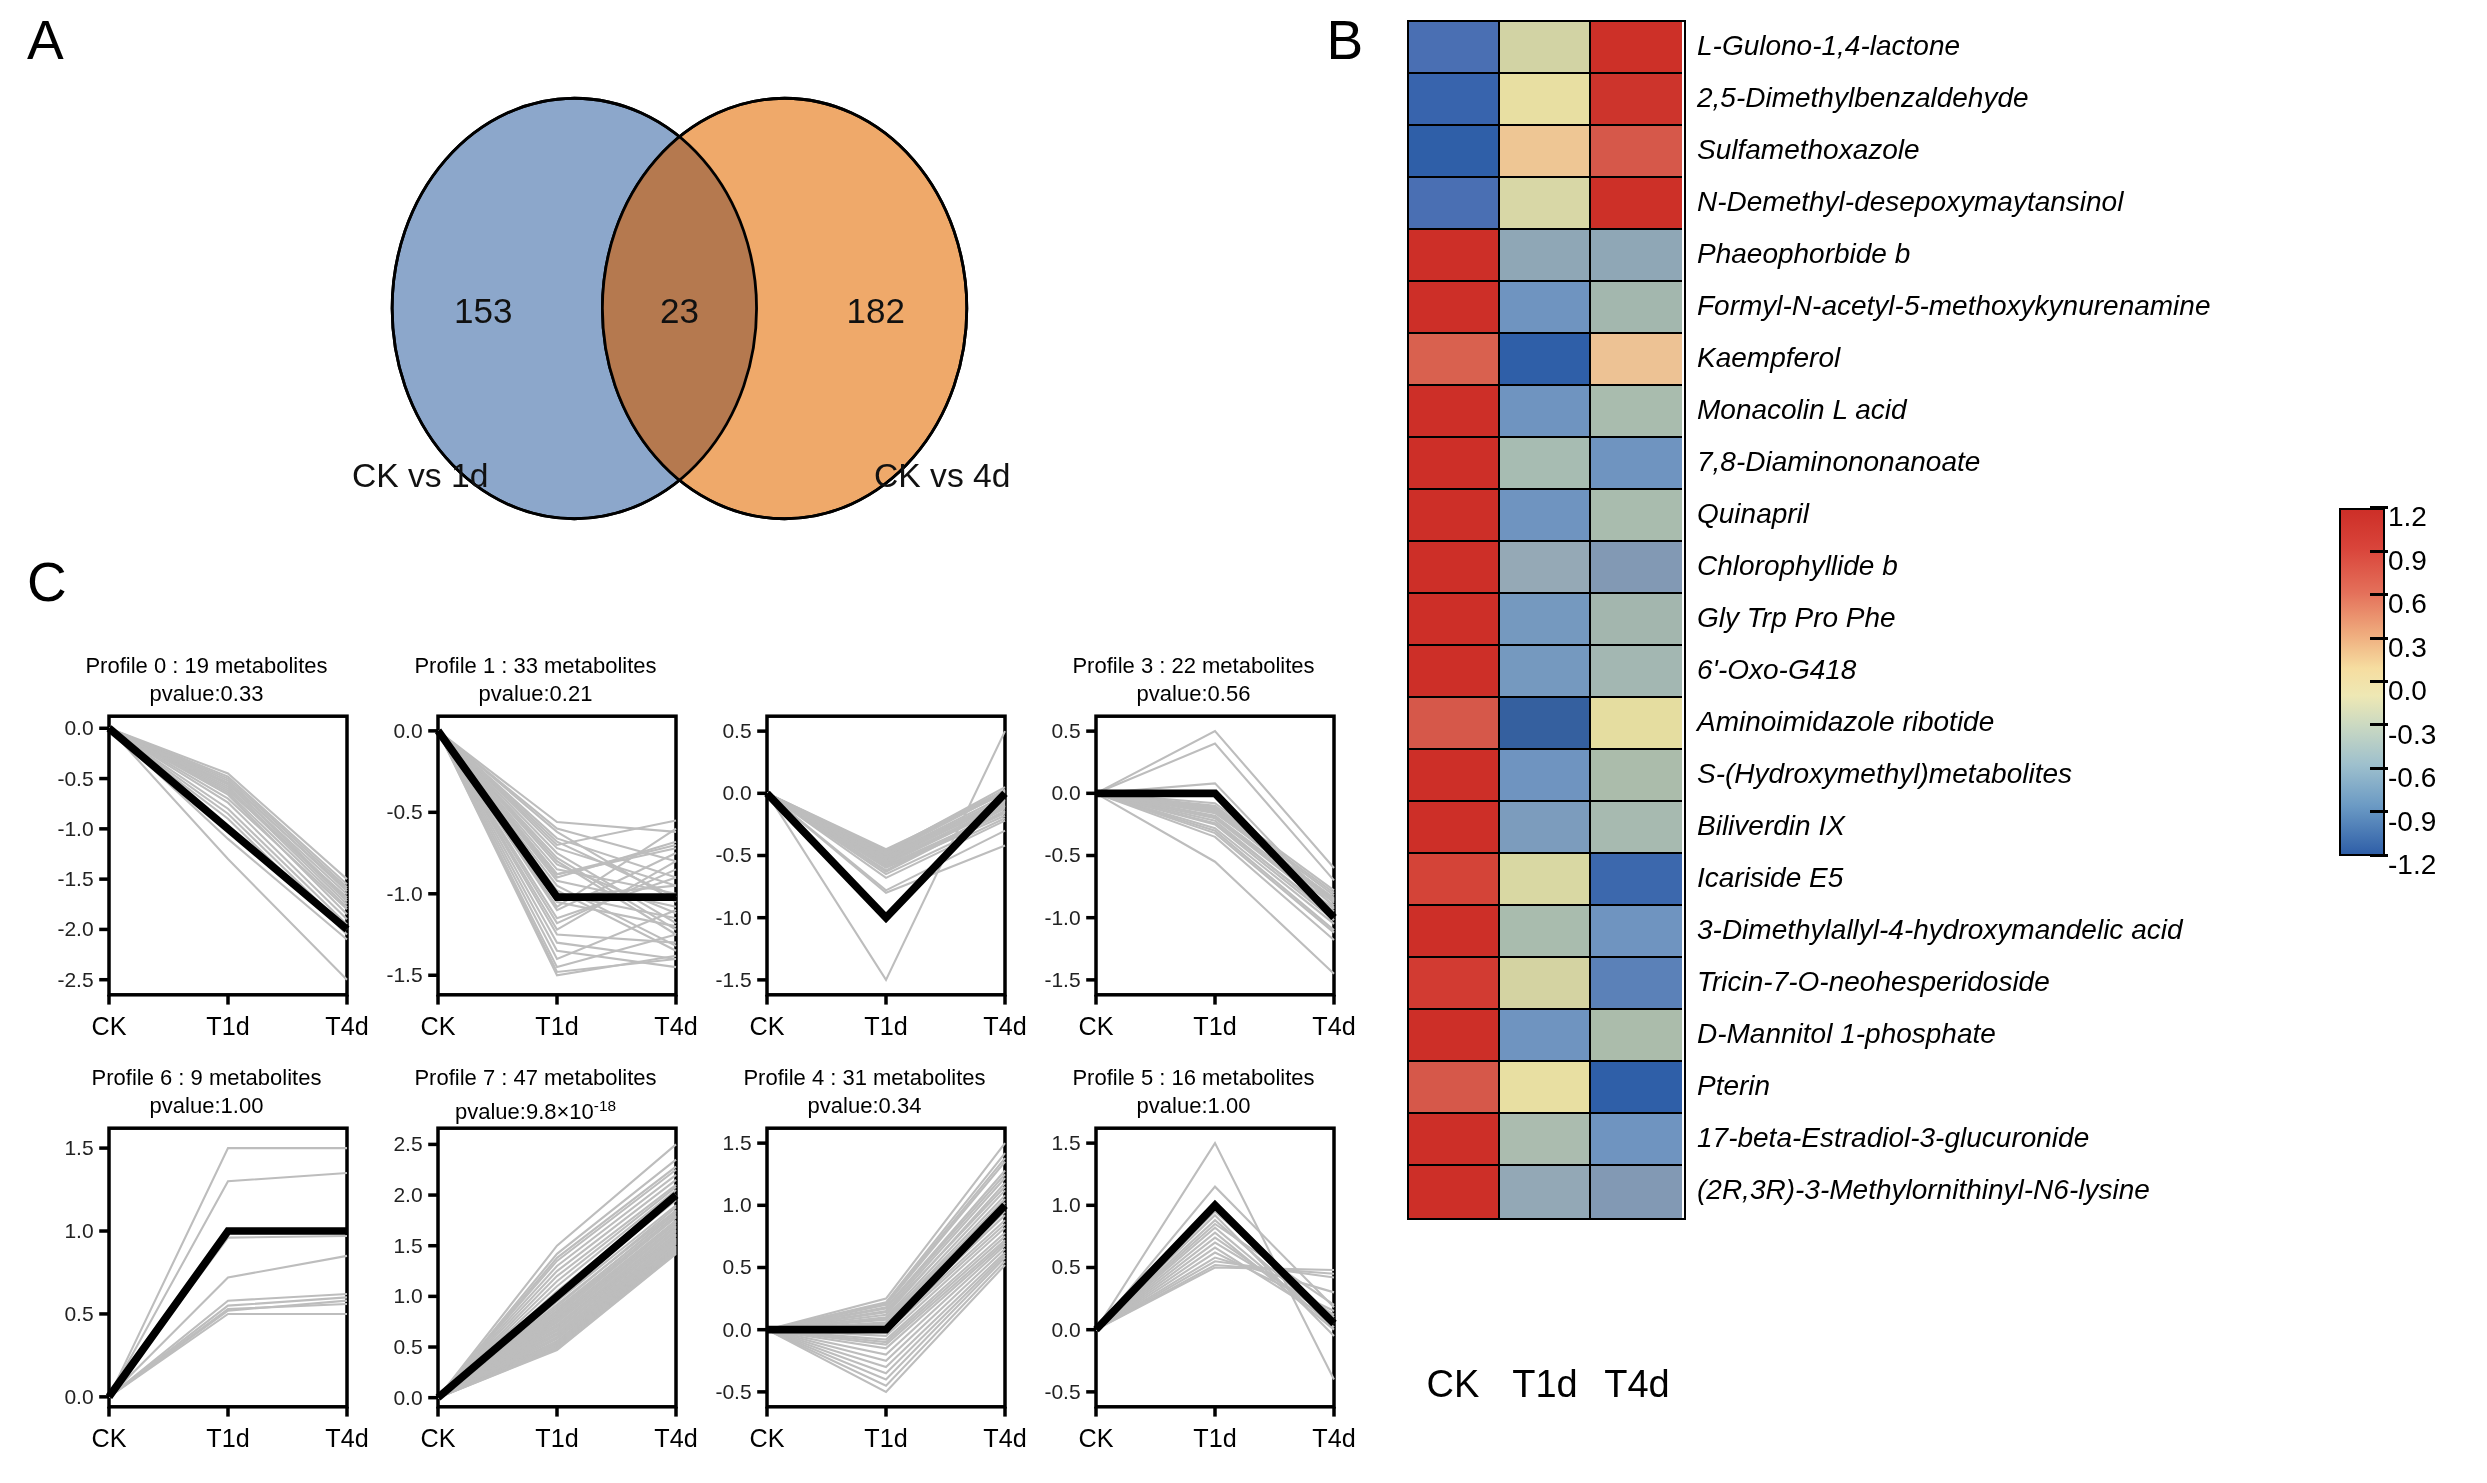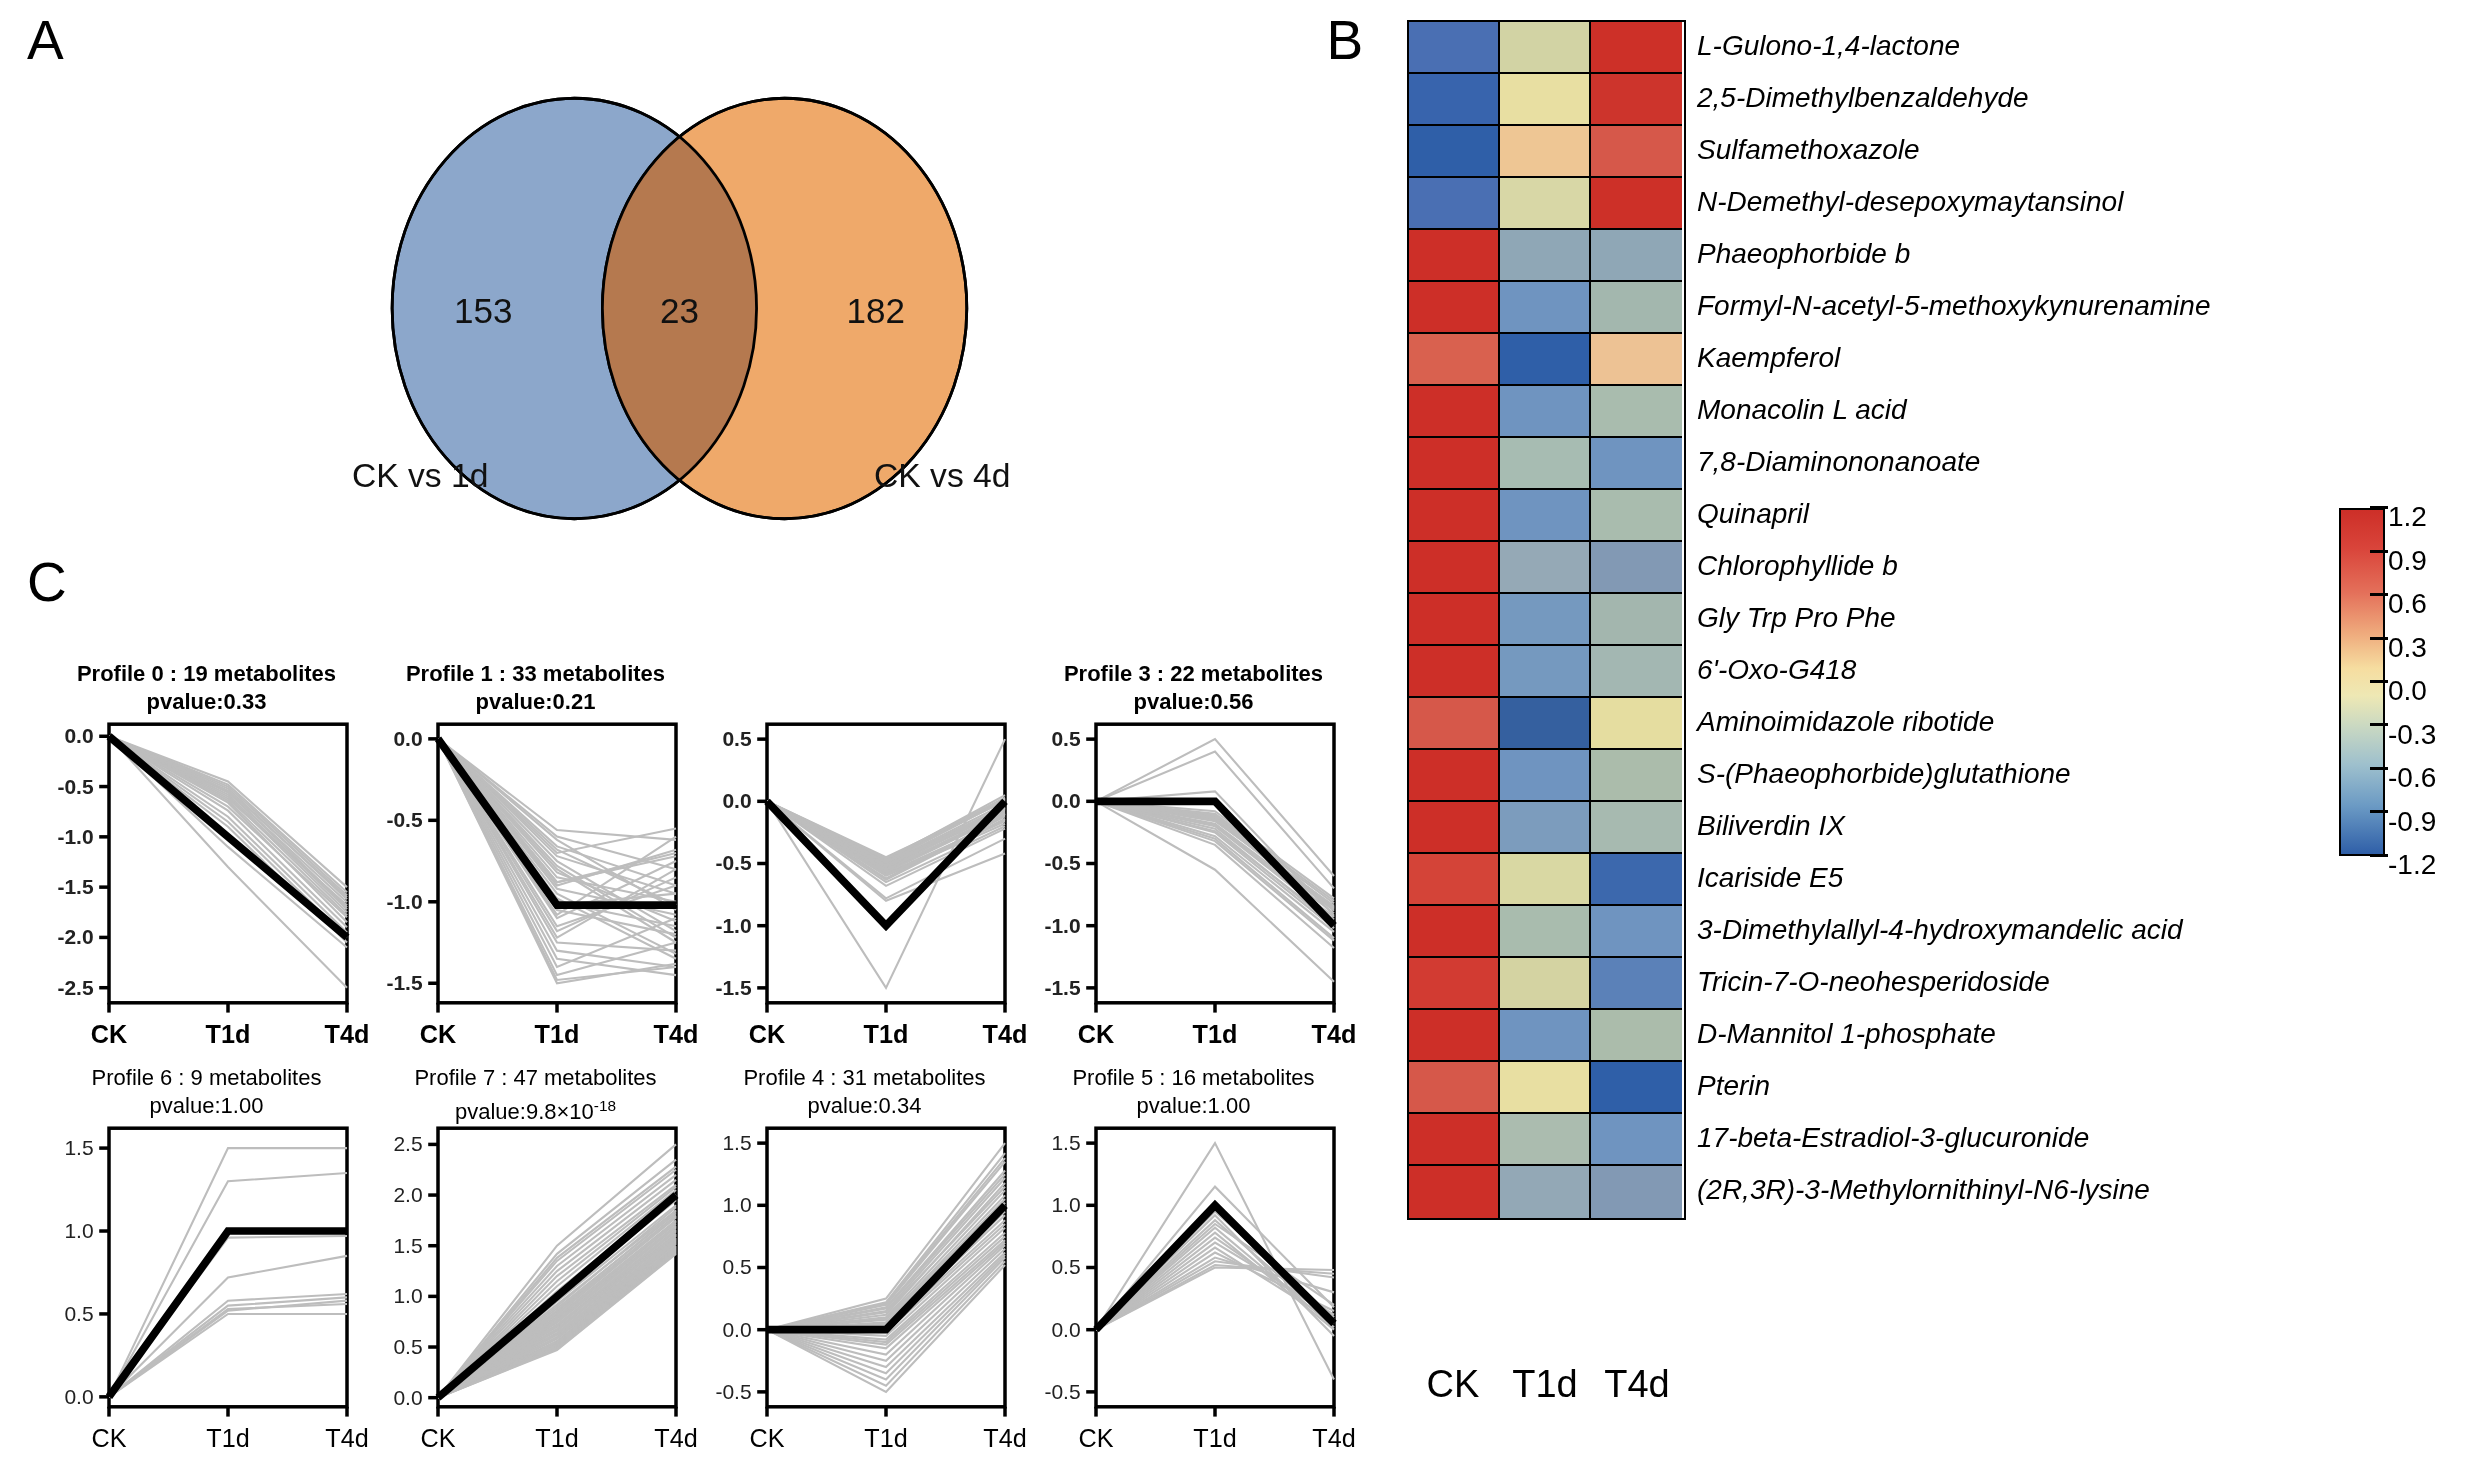--- a/index.html
+++ b/index.html
@@ -10,21 +10,21 @@
 
   
   #venn-wrap{position:absolute;left:0px;top:0px;width:1297px;height:617px;}
   #venn-svg{position:absolute;left:294px;top:84px;}
   .venn-count{font-size:50px;fill:#111;font-family:"Liberation Sans",sans-serif;}
   .venn-setlabel{font-size:48px;fill:#111;font-family:"Liberation Sans",sans-serif;}
 
   
   #profiles{position:absolute;left:42px;top:652px;width:1318px;height:820px;}
   .prow{position:absolute;left:0;width:1318px;height:400px;display:flex;}
-  .prow.r1{top:8px;font-weight:bold;}
+  .prow.r1{top:0;}
   .prow.r2{top:412px;}
   .pcell{width:329px;height:400px;position:relative;}
   .ptitle{position:absolute;top:0;left:0;width:100%;text-align:center;
           font-size:22px;line-height:28px;white-space:nowrap;}
   .ptitle .l2{display:block;}
   .sup{font-size:15.4px;vertical-align:super;}
   .pbox{position:absolute;left:67px;top:64px;width:238px;height:279px;}
   .pbox svg{display:block;}
   .ytick{font-size:30px;fill:#222;text-anchor:end;
          font-family:"Liberation Sans",sans-serif;}
@@ -645,21 +645,21 @@
       <div class="hlabel">Phaeophorbide b</div>
       <div class="hlabel">Formyl-N-acetyl-5-methoxykynurenamine</div>
       <div class="hlabel">Kaempferol</div>
       <div class="hlabel">Monacolin L acid</div>
       <div class="hlabel">7,8-Diaminononanoate</div>
       <div class="hlabel">Quinapril</div>
       <div class="hlabel">Chlorophyllide b</div>
       <div class="hlabel">Gly Trp Pro Phe</div>
       <div class="hlabel">6'-Oxo-G418</div>
       <div class="hlabel">Aminoimidazole ribotide</div>
-      <div class="hlabel">S-(Phaeophorbide)glutathione</div>
+      <div class="hlabel">S-(Hydroxymethyl)metabolites</div>
       <div class="hlabel">Biliverdin IX</div>
       <div class="hlabel">Icariside E5</div>
       <div class="hlabel">3-Dimethylallyl-4-hydroxymandelic acid</div>
       <div class="hlabel">Tricin-7-O-neohesperidoside</div>
       <div class="hlabel">D-Mannitol 1-phosphate</div>
       <div class="hlabel">Pterin</div>
       <div class="hlabel">17-beta-Estradiol-3-glucuronide</div>
       <div class="hlabel">(2R,3R)-3-Methylornithinyl-N6-lysine</div>
     </div>
   <div id="heat-cols">

